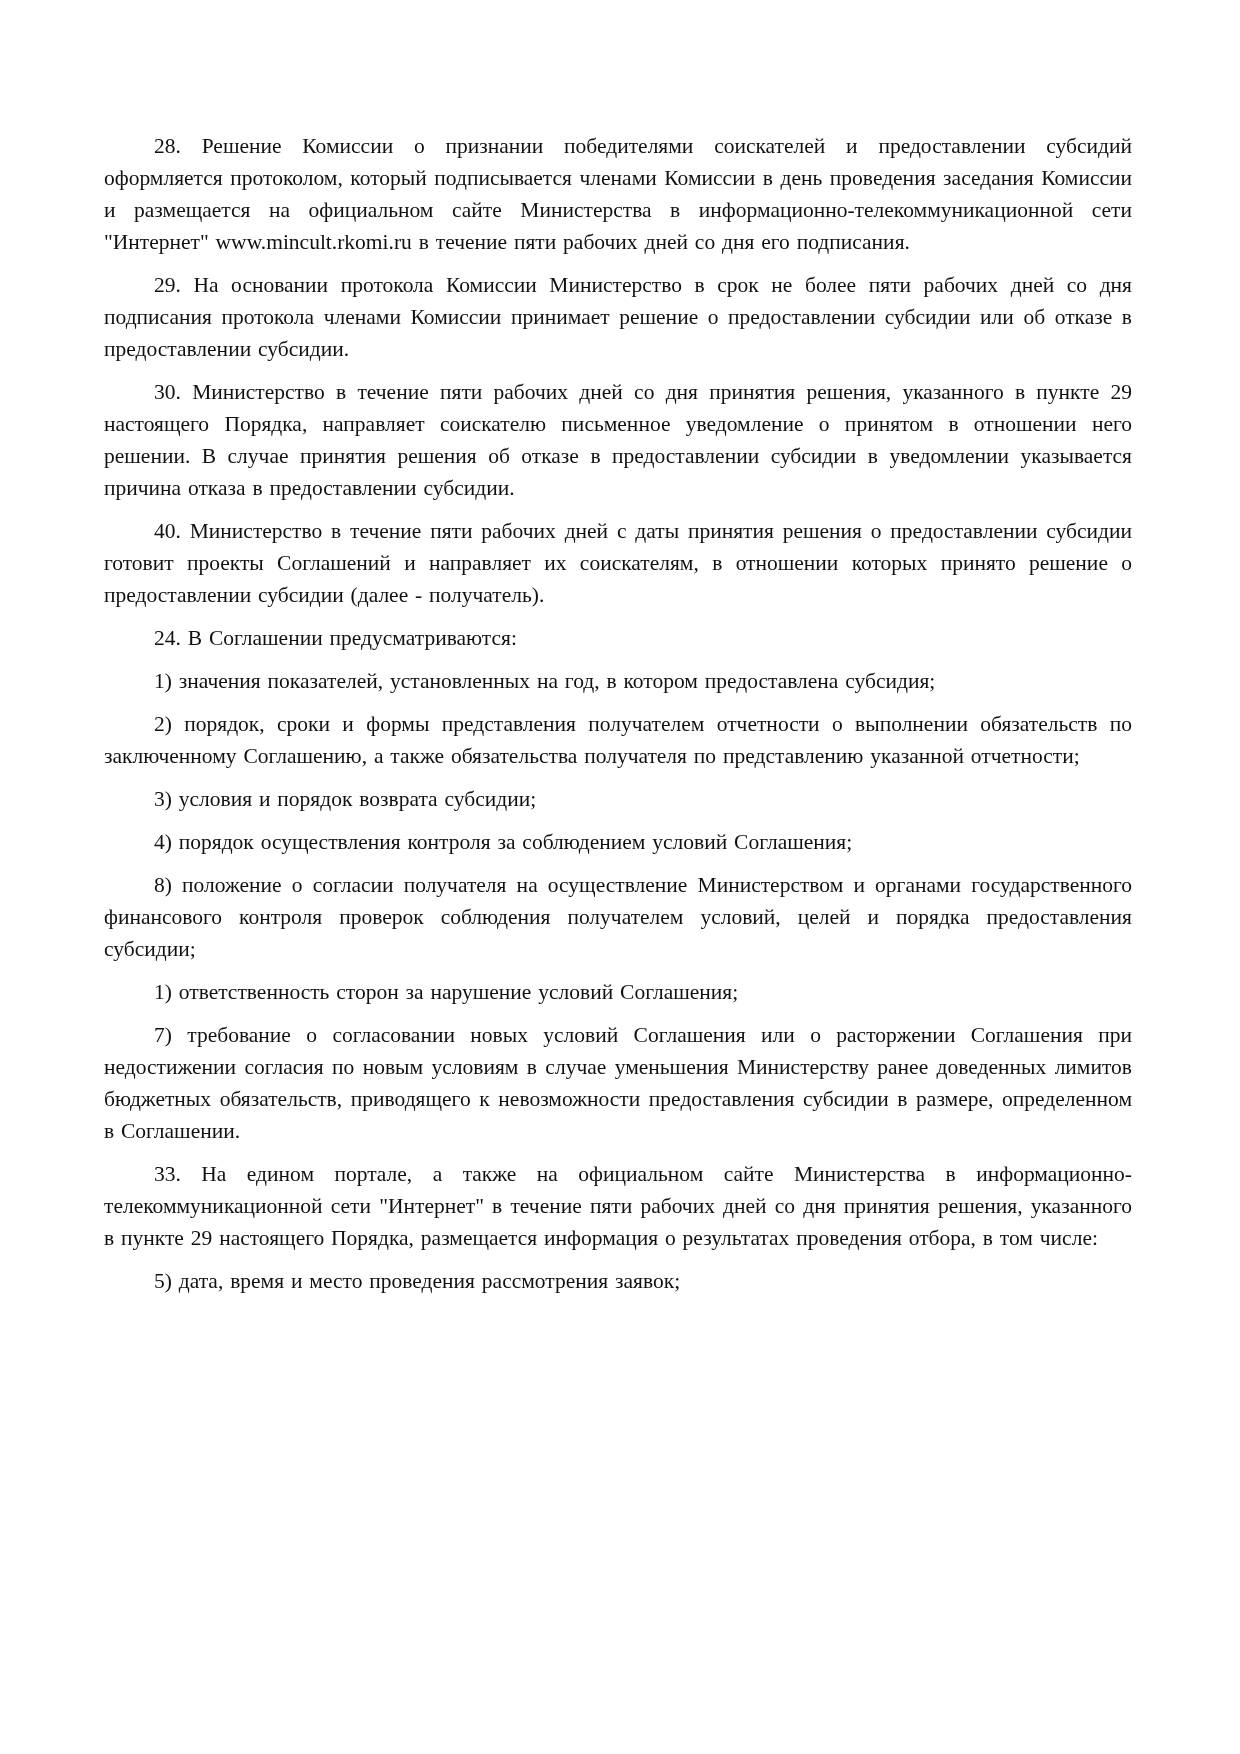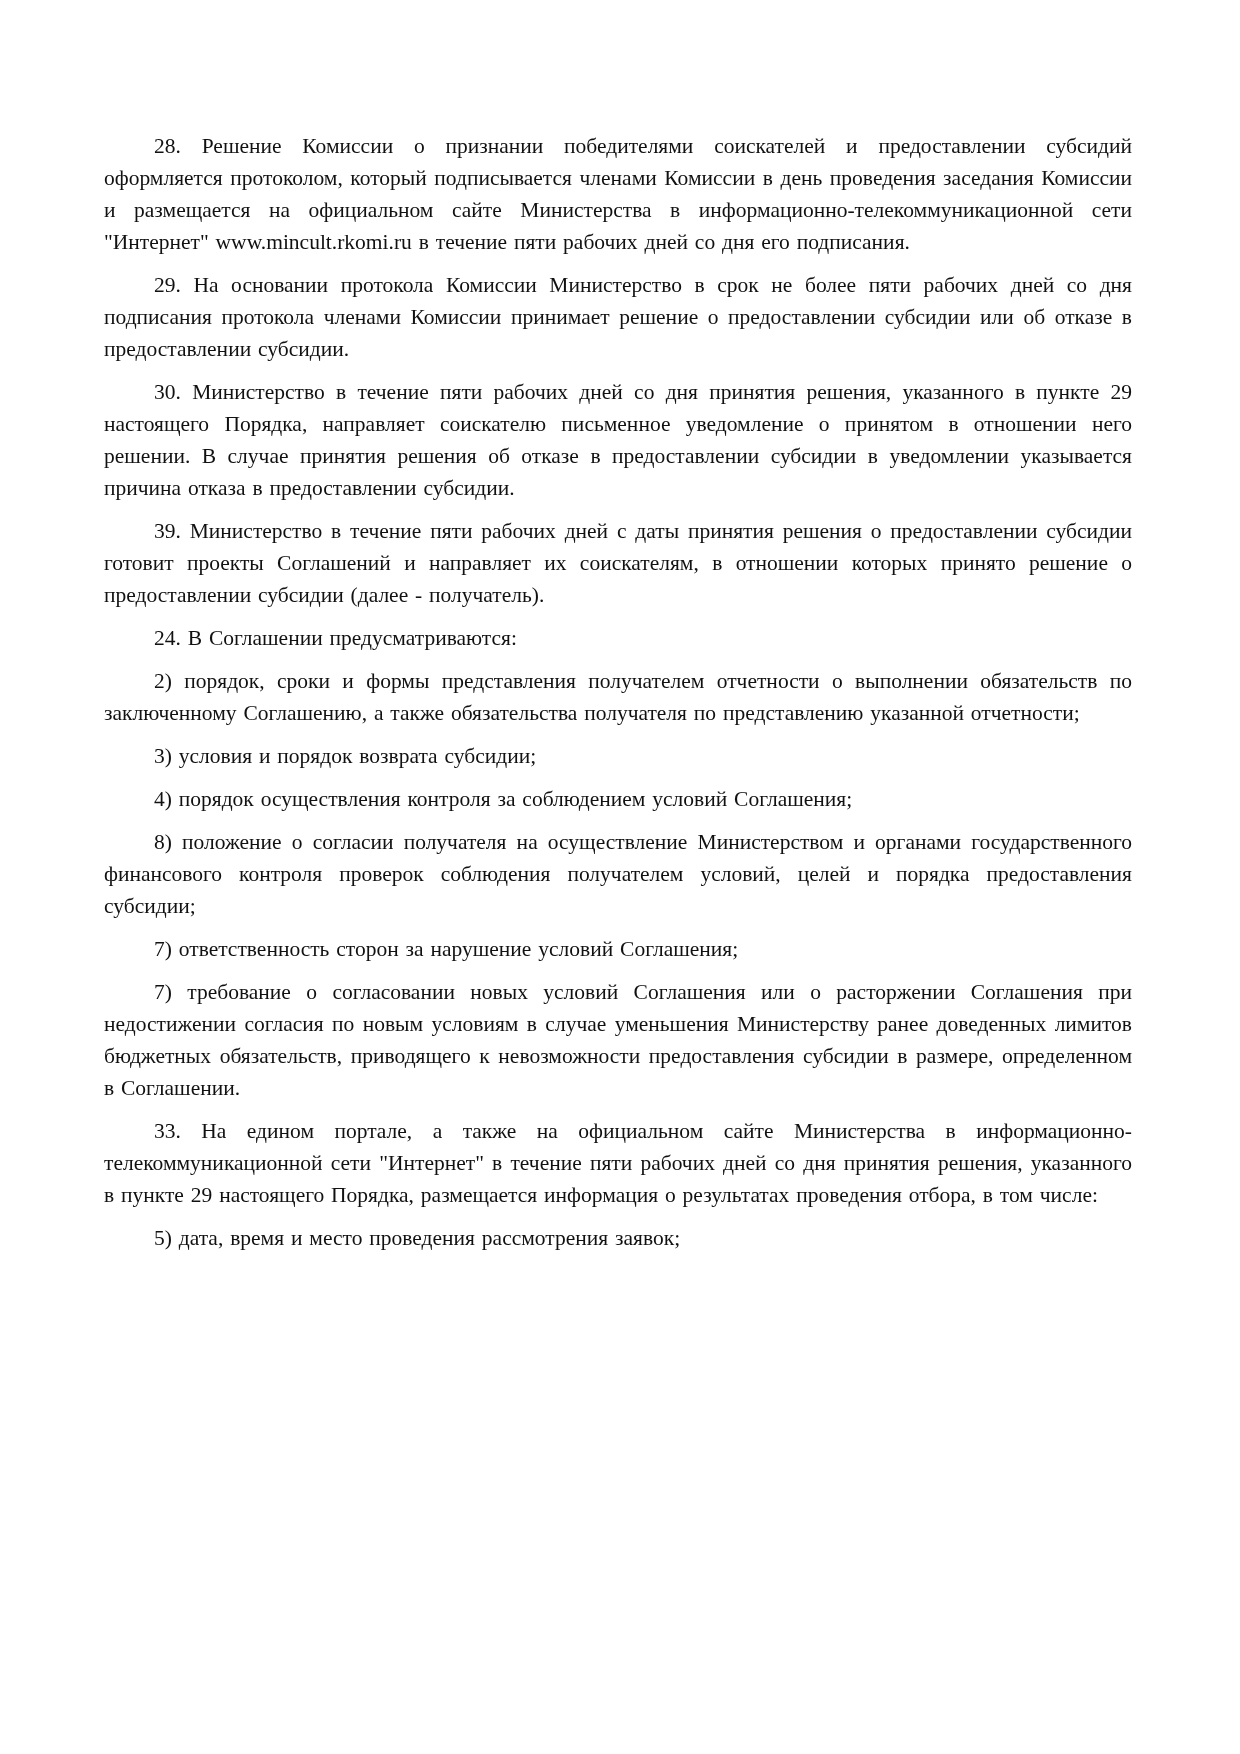--- a/index.html
+++ b/index.html
@@ -31,24 +31,25 @@
   }
 </style>
 </head>
 <body>
 
 <div class="page">
   <div class="doc">
     <p>28. Решение Комиссии о признании победителями соискателей и предоставлении субсидий оформляется протоколом, который подписывается членами Комиссии в день проведения заседания Комиссии и размещается на официальном сайте Министерства в информационно-телекоммуникационной сети "Интернет" www.mincult.rkomi.ru в течение пяти рабочих дней со дня его подписания.</p>
     <p>29. На основании протокола Комиссии Министерство в срок не более пяти рабочих дней со дня подписания протокола членами Комиссии принимает решение о предоставлении субсидии или об отказе в предоставлении субсидии.</p>
     <p>30. Министерство в течение пяти рабочих дней со дня принятия решения, указанного в пункте 29 настоящего Порядка, направляет соискателю письменное уведомление о принятом в отношении него решении. В случае принятия решения об отказе в предоставлении субсидии в уведомлении указывается причина отказа в предоставлении субсидии.</p>
-    <p>39. Министерство в течение пяти рабочих дней с даты принятия решения о предоставлении субсидии готовит проекты Соглашений и направляет их соискателям, в отношении которых принято решение о предоставлении субсидии (далее - получатель).</p>
+    <p>40. Министерство в течение пяти рабочих дней с даты принятия решения о предоставлении субсидии готовит проекты Соглашений и направляет их соискателям, в отношении которых принято решение о предоставлении субсидии (далее - получатель).</p>
     <p>24. В Соглашении предусматриваются:</p>
+    <p>1) значения показателей, установленных на год, в котором предоставлена субсидия;</p>
     <p>2) порядок, сроки и формы представления получателем отчетности о выполнении обязательств по заключенному Соглашению, а также обязательства получателя по представлению указанной отчетности;</p>
     <p>3) условия и порядок возврата субсидии;</p>
     <p>4) порядок осуществления контроля за соблюдением условий Соглашения;</p>
     <p>8) положение о согласии получателя на осуществление Министерством и органами государственного финансового контроля проверок соблюдения получателем условий, целей и порядка предоставления субсидии;</p>
-    <p>7) ответственность сторон за нарушение условий Соглашения;</p>
+    <p>1) ответственность сторон за нарушение условий Соглашения;</p>
     <p>7) требование о согласовании новых условий Соглашения или о расторжении Соглашения при недостижении согласия по новым условиям в случае уменьшения Министерству ранее доведенных лимитов бюджетных обязательств, приводящего к невозможности предоставления субсидии в размере, определенном в Соглашении.</p>
     <p>33. На едином портале, а также на официальном сайте Министерства в информационно-телекоммуникационной сети "Интернет" в течение пяти рабочих дней со дня принятия решения, указанного в пункте 29 настоящего Порядка, размещается информация о результатах проведения отбора, в том числе:</p>
     <p>5) дата, время и место проведения рассмотрения заявок;</p>
   </div>
 </div>
 
 </body></html>

